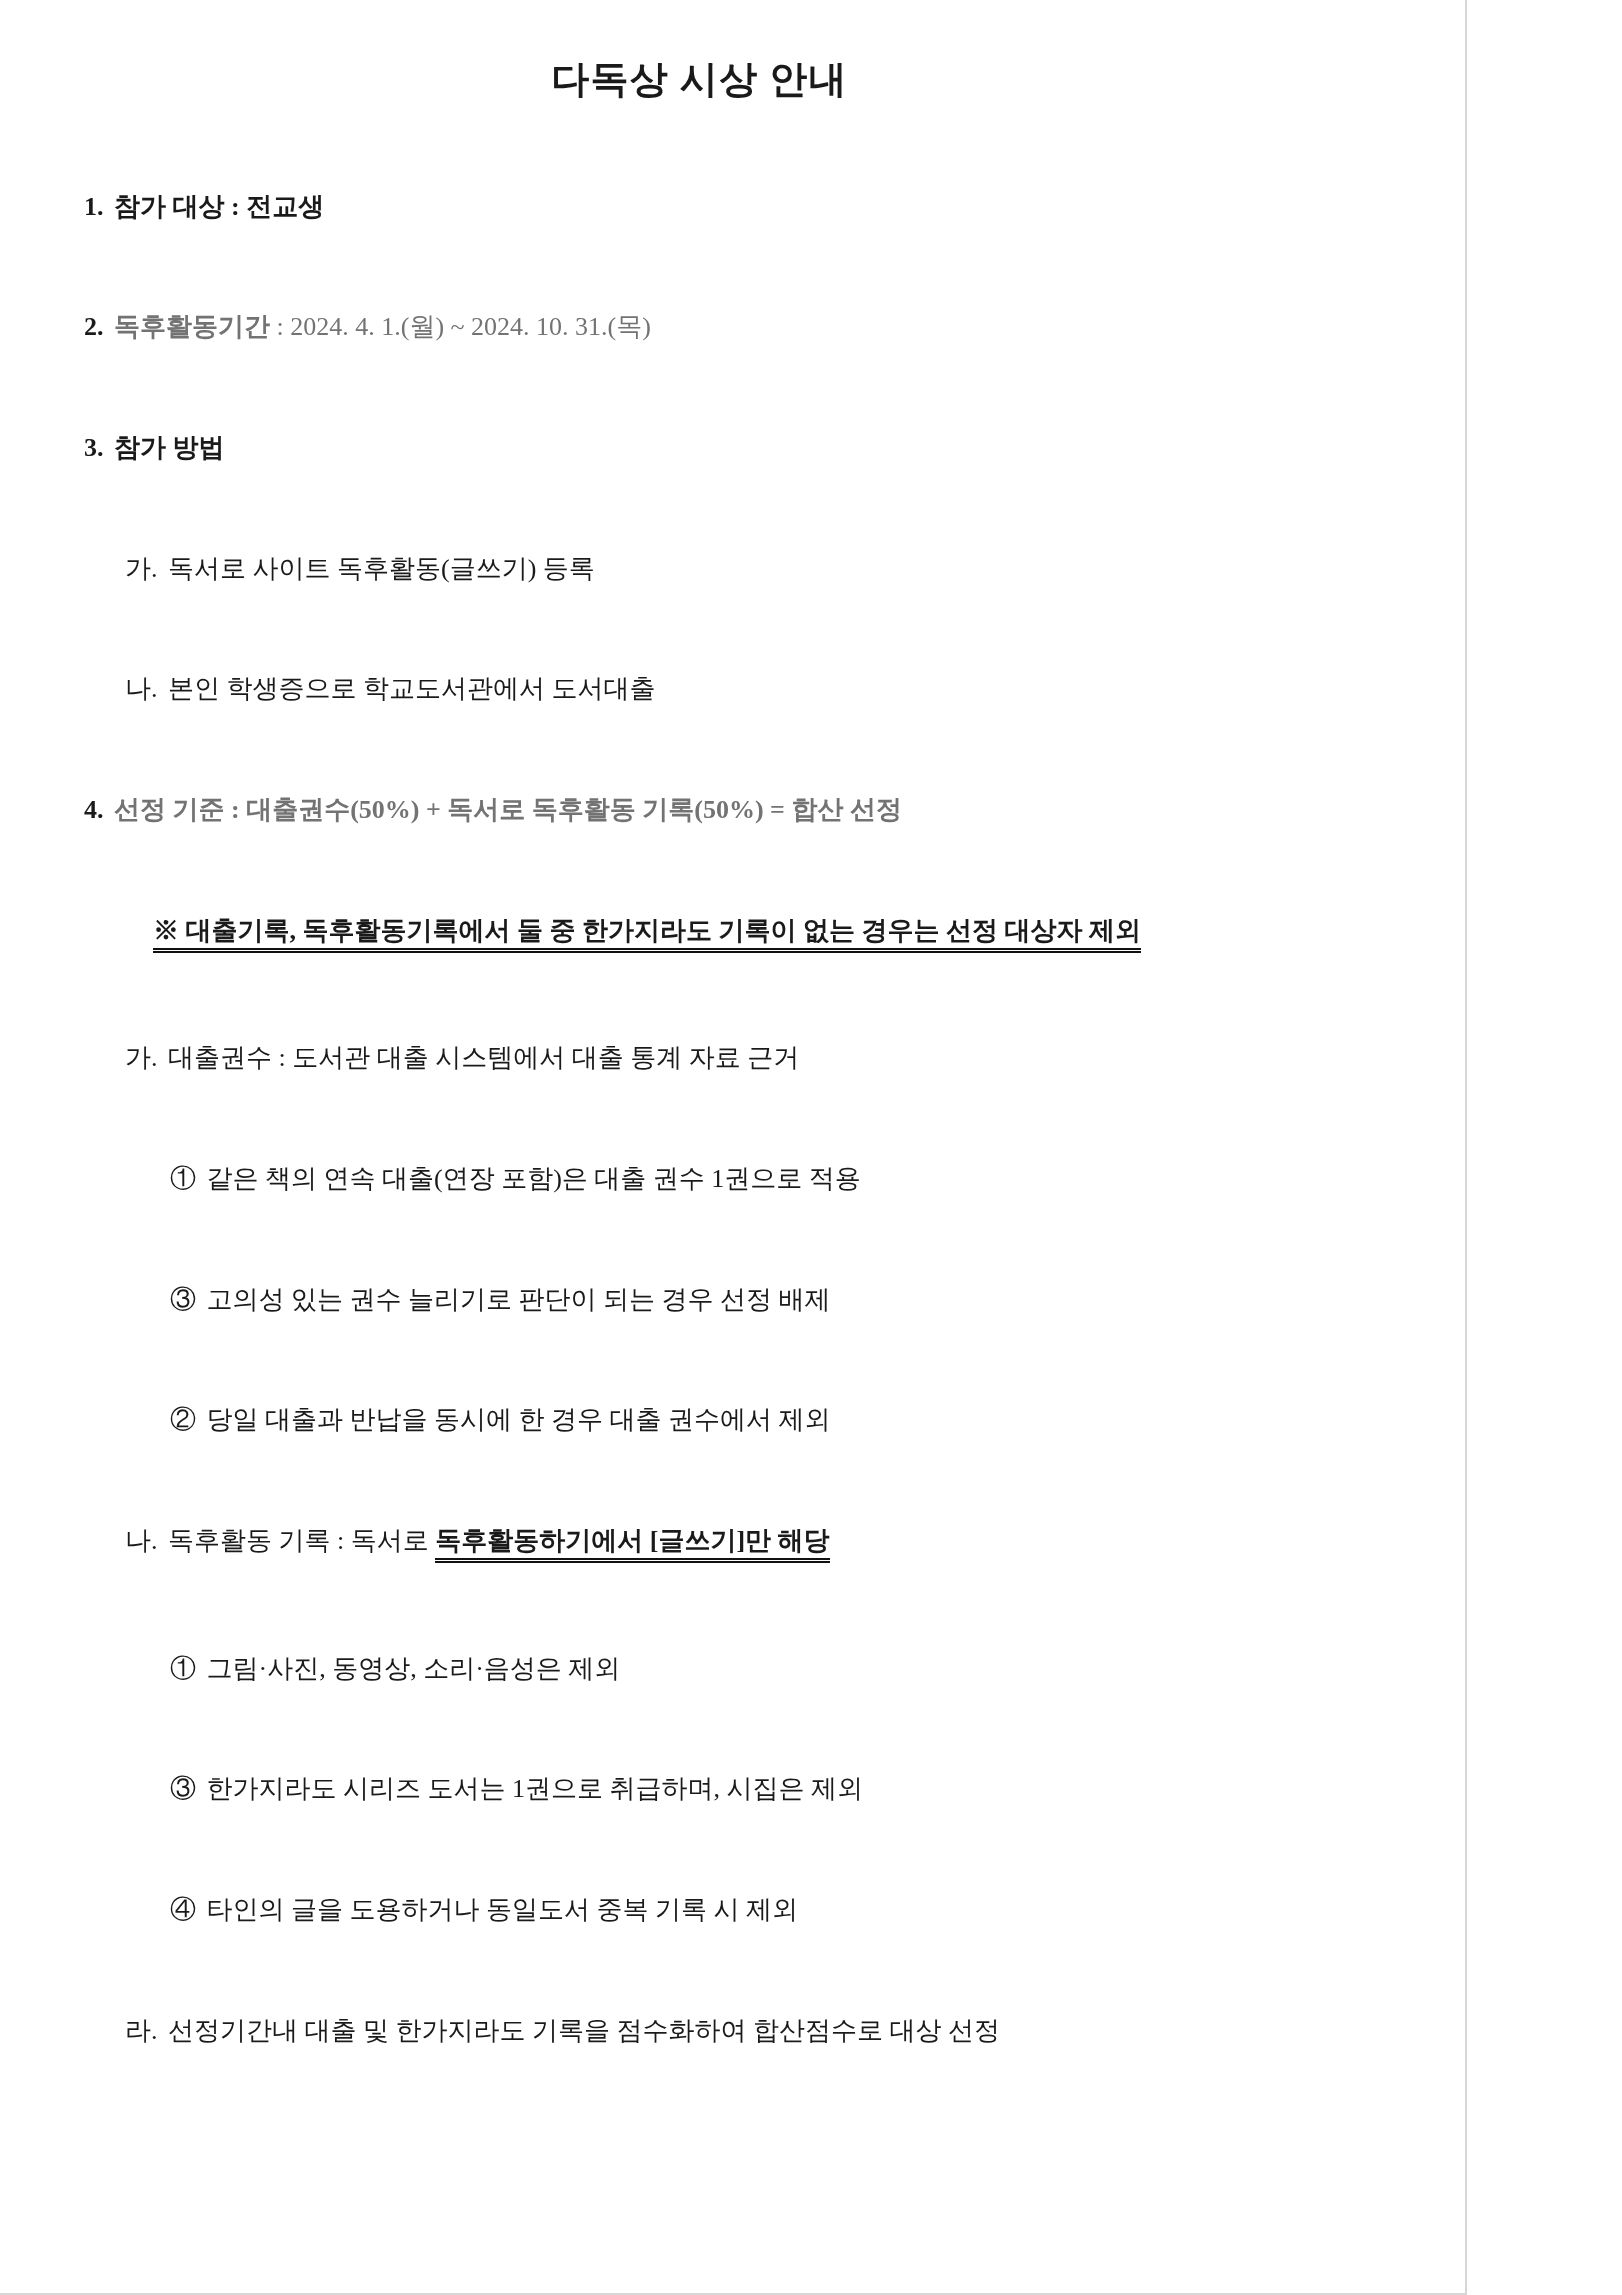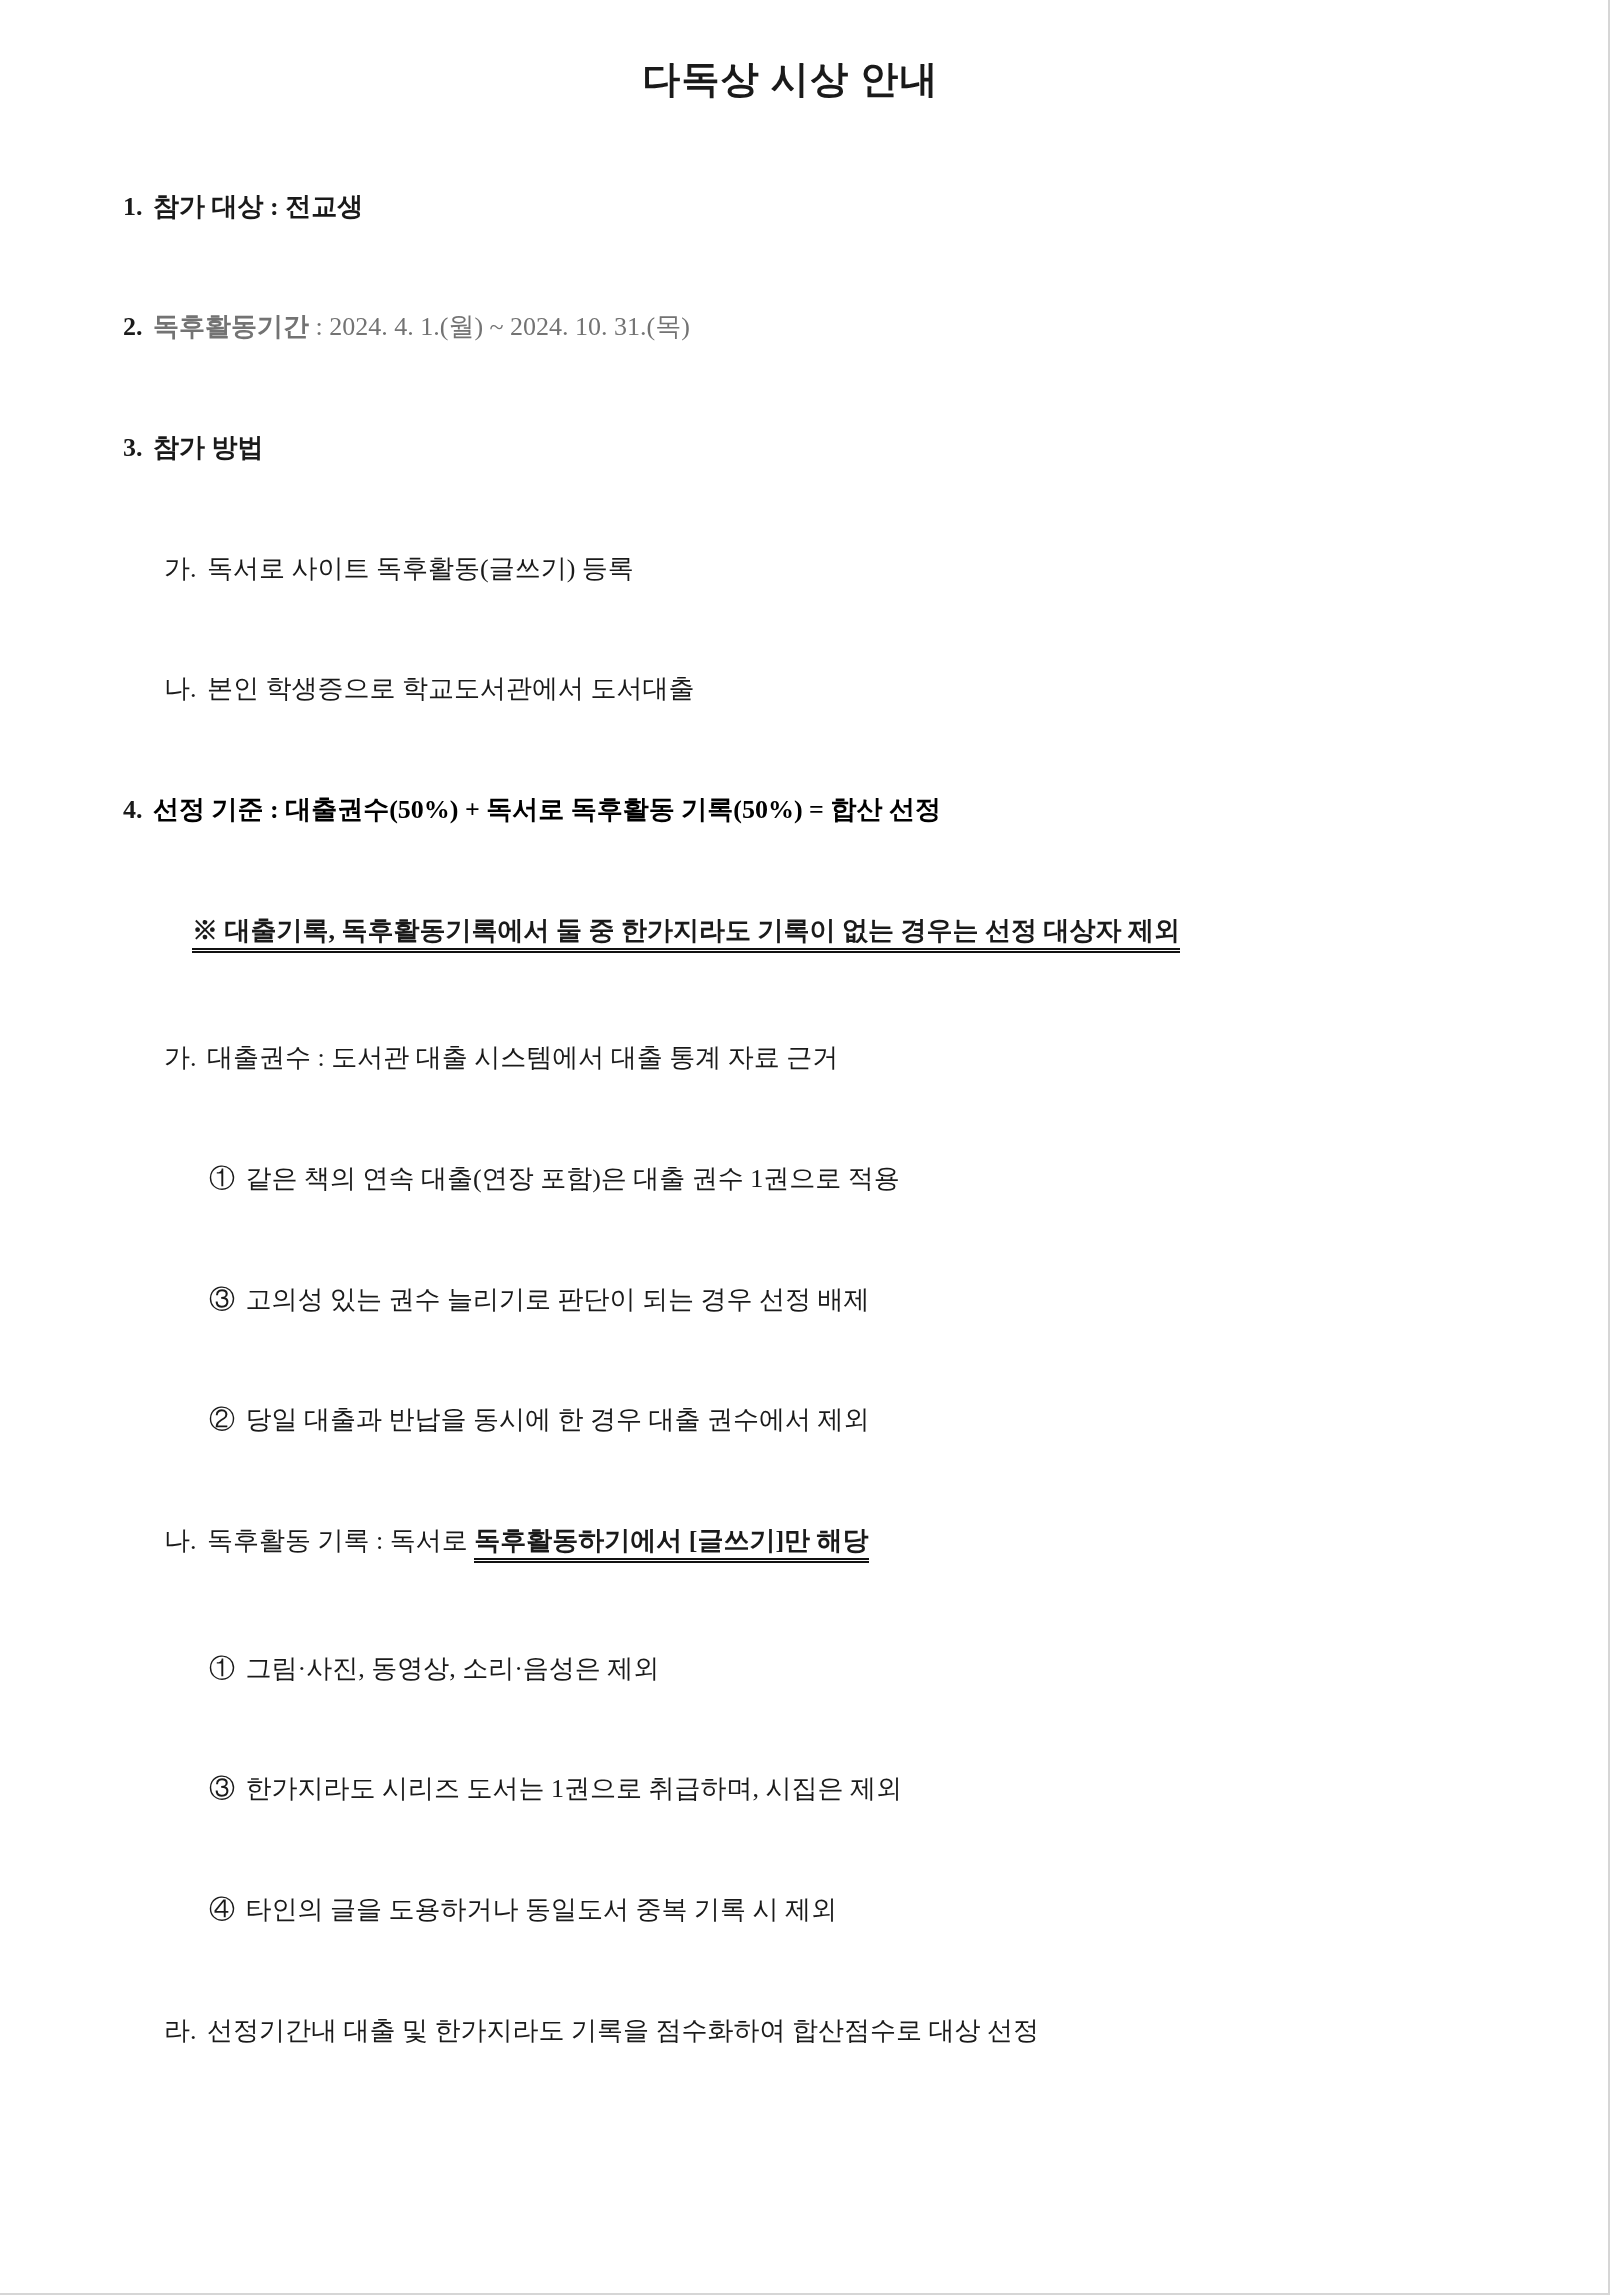--- a/index.html
+++ b/index.html
@@ -1,46 +1,46 @@
 <!DOCTYPE html>
 <html lang="ko" style="font-size:10.5px"><head>
 <meta charset="utf-8">
 <style>
   html, body { margin: 0; padding: 0; background: #ffffff; }
   .page {
     position: relative;
-    width: 1610px;
+    width: 1467px;
     height: 2295px;
     background: #ffffff;
     color: #1a1a1a;
     font-family: "Liberation Serif", "DejaVu Serif", serif;
     font-size: 26px;
     line-height: 1.15;
     box-sizing: border-box;
-    padding: 58px 124px 0 97px;
+    padding: 58px 124px 0 58px;
     border-right: 2.6px solid #d6d6d6;
     border-bottom: 2.6px solid #d6d6d6;
     overflow: hidden;
   }
   .title {
     text-align: center;
     font-size: 38px;
     font-weight: bold;
     letter-spacing: 1.3px;
     margin: 0 0 60px 0;
   }
   .line { margin: 0 0 31px 0; white-space: pre-wrap; }
   .line:last-child { margin-bottom: 0; }
   .lv-ga   { margin-left: 41px; }
   .lv-note { margin-left: 69px; }
   .lv-circ { margin-left: 86px; }
   .lbl { margin-right: 10.5px; white-space: pre-wrap; }
   .b { font-weight: bold; }
   .red  { color: #737373; text-align: right; }
-  .blue { color: #000000; margin-top: 44px; }
+  .blue { color: #737373; margin-top: 44px; }
   .u-thick {
     display: inline-block;
     border-bottom: 5.2px double #111;
     padding-bottom: 2px;
   }
   .bind { white-space: pre-wrap; }
 </style>
 </head>
 <body>
 

